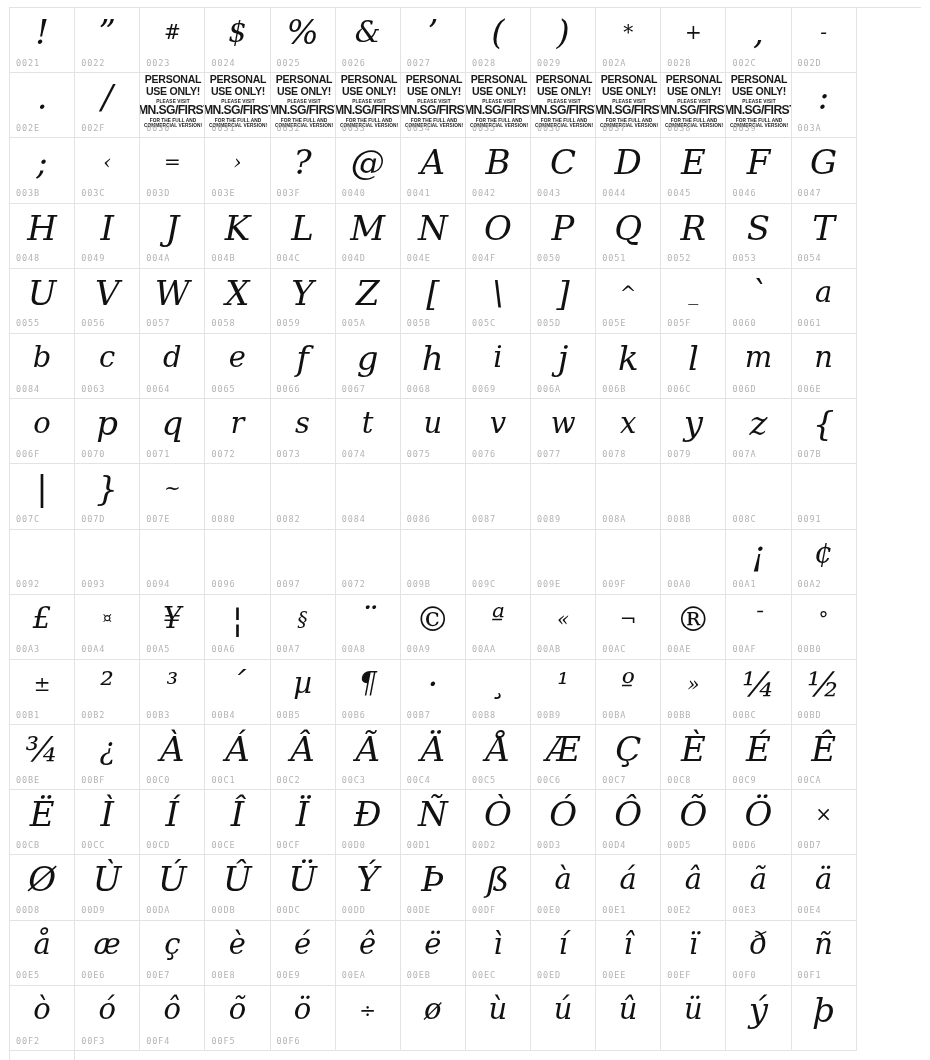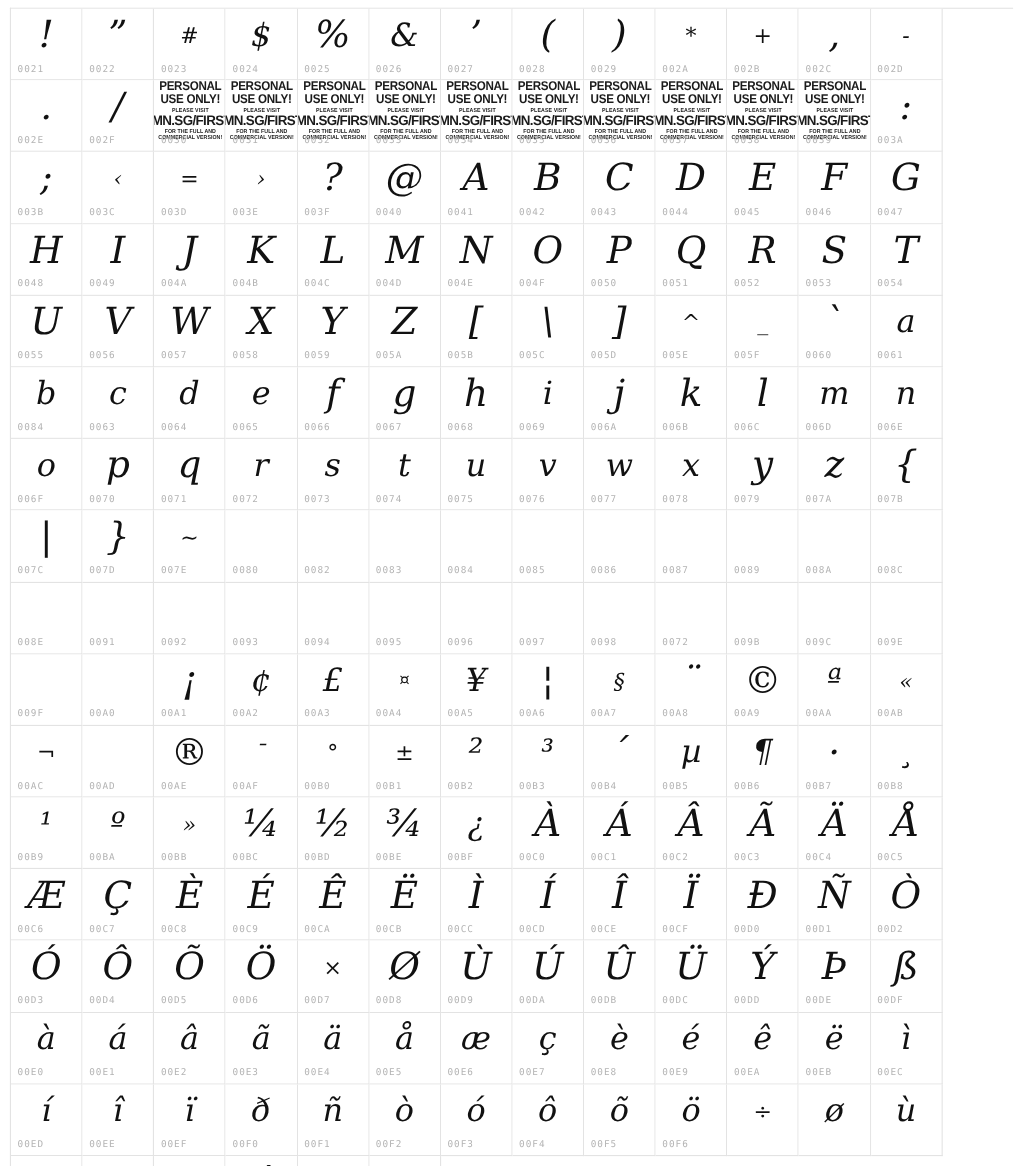--- a/index.html
+++ b/index.html
@@ -572,85 +572,69 @@
     <div class="cell">
       <div class="glyph"></div>
       <div class="code">0080</div>
     </div>
     <div class="cell">
       <div class="glyph"></div>
       <div class="code">0082</div>
     </div>
     <div class="cell">
       <div class="glyph"></div>
-      <div class="code">0083</div>
-    </div>
-    <div class="cell">
-      <div class="glyph"></div>
       <div class="code">0084</div>
     </div>
     <div class="cell">
       <div class="glyph"></div>
-      <div class="code">0085</div>
-    </div>
-    <div class="cell">
-      <div class="glyph"></div>
       <div class="code">0086</div>
     </div>
     <div class="cell">
       <div class="glyph"></div>
       <div class="code">0087</div>
     </div>
     <div class="cell">
       <div class="glyph"></div>
       <div class="code">0089</div>
     </div>
     <div class="cell">
       <div class="glyph"></div>
       <div class="code">008A</div>
     </div>
     <div class="cell">
       <div class="glyph"></div>
+      <div class="code">008B</div>
+    </div>
+    <div class="cell">
+      <div class="glyph"></div>
       <div class="code">008C</div>
     </div>
     <div class="cell">
       <div class="glyph"></div>
-      <div class="code">008E</div>
-    </div>
-    <div class="cell">
-      <div class="glyph"></div>
       <div class="code">0091</div>
     </div>
     <div class="cell">
       <div class="glyph"></div>
       <div class="code">0092</div>
     </div>
     <div class="cell">
       <div class="glyph"></div>
       <div class="code">0093</div>
     </div>
     <div class="cell">
       <div class="glyph"></div>
       <div class="code">0094</div>
     </div>
     <div class="cell">
       <div class="glyph"></div>
-      <div class="code">0095</div>
-    </div>
-    <div class="cell">
-      <div class="glyph"></div>
       <div class="code">0096</div>
     </div>
     <div class="cell">
       <div class="glyph"></div>
       <div class="code">0097</div>
-    </div>
-    <div class="cell">
-      <div class="glyph"></div>
-      <div class="code">0098</div>
     </div>
     <div class="cell">
       <div class="glyph"></div>
       <div class="code">0072</div>
     </div>
     <div class="cell">
       <div class="glyph"></div>
       <div class="code">009B</div>
     </div>
     <div class="cell">
@@ -709,24 +693,20 @@
       <div class="glyph">ª</div>
       <div class="code">00AA</div>
     </div>
     <div class="cell">
       <div class="glyph small">«</div>
       <div class="code">00AB</div>
     </div>
     <div class="cell">
       <div class="glyph small">¬</div>
       <div class="code">00AC</div>
-    </div>
-    <div class="cell">
-      <div class="glyph"></div>
-      <div class="code">00AD</div>
     </div>
     <div class="cell">
       <div class="glyph big">®</div>
       <div class="code">00AE</div>
     </div>
     <div class="cell">
       <div class="glyph small">¯</div>
       <div class="code">00AF</div>
     </div>
     <div class="cell">

